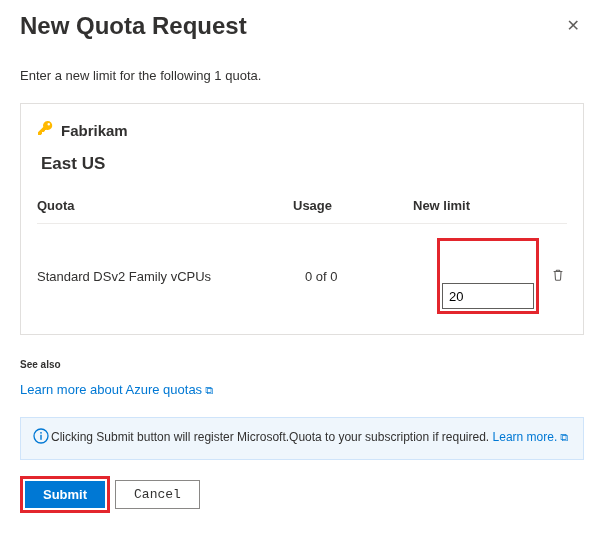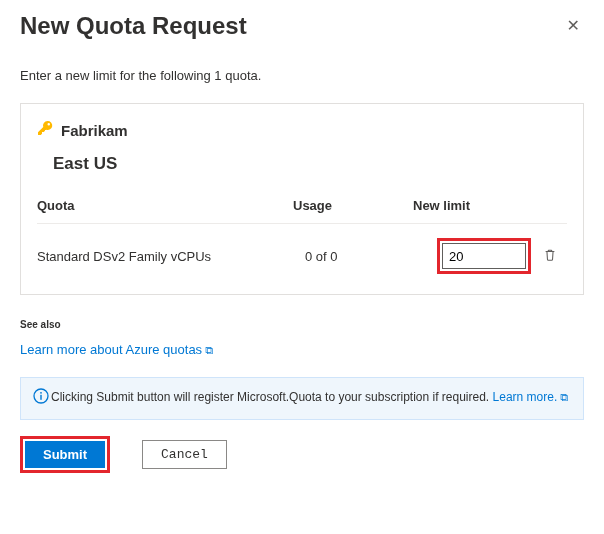--- a/index.html
+++ b/index.html
@@ -41,21 +41,21 @@
       align-items: center;
       gap: 8px;
       margin-bottom: 14px;
     }
     .key-icon { color: #ffb900; font-size: 16px; }
     .sub-name { font-weight: 700; font-size: 15px; }
     .region {
       font-size: 17px;
       font-weight: 600;
       margin-bottom: 24px;
-      margin-left: 16px;
+      margin-left: 4px;
     }
     .table-header {
       display: flex;
       font-weight: 600;
       padding-bottom: 10px;
       border-bottom: 1px solid #edebe9;
     }
     .col-quota { flex: 0 0 256px; }
     .col-usage { flex: 0 0 120px; }
     .col-limit { flex: 1; }
@@ -65,26 +65,27 @@
       align-items: center;
       padding-top: 14px;
       gap: 12px;
     }
     .limit-box {
       border: 3px solid #e3262d;
       display: inline-block;
       padding: 2px;
     }
     .limit-input {
-      width: 84px;
+      width: 92px;
       height: 26px;
       border: 1px solid #605e5c;
       padding: 0 6px;
       font-size: 13px;
       font-family: inherit;
+      margin-top: 40px;
     }
     .delete-icon { color: #605e5c; cursor: pointer; }
     .seealso-heading {
       font-weight: 700;
       margin-top: 24px;
       margin-bottom: 12px;
       font-size: 10px;
     }
     .link {
       color: #0078d4;
@@ -108,21 +109,21 @@
       line-height: 1.5;
     }
     .info-icon {
       color: #0078d4;
       flex-shrink: 0;
     }
     .info-icon svg { width: 16px; height: 16px; }
     .buttons-row {
       margin-top: 16px;
       display: flex;
-      gap: 32px;
+      gap: 5px;
       align-items: center;
     }
     .submit-box {
       border: 3px solid #e3262d;
       padding: 2px;
       display: inline-block;
     }
     .btn-primary {
       background: #0078d4;
       color: #fff;

